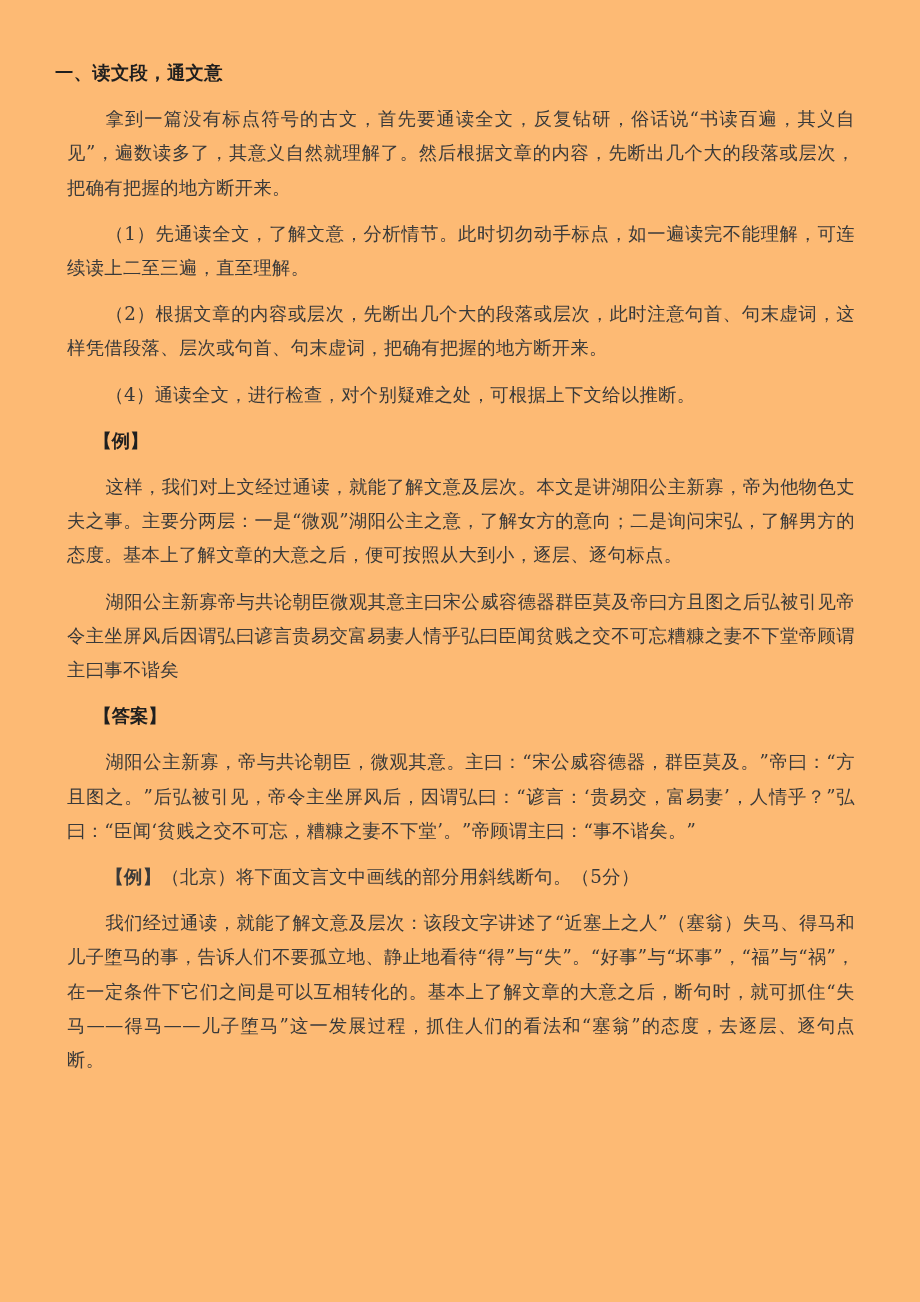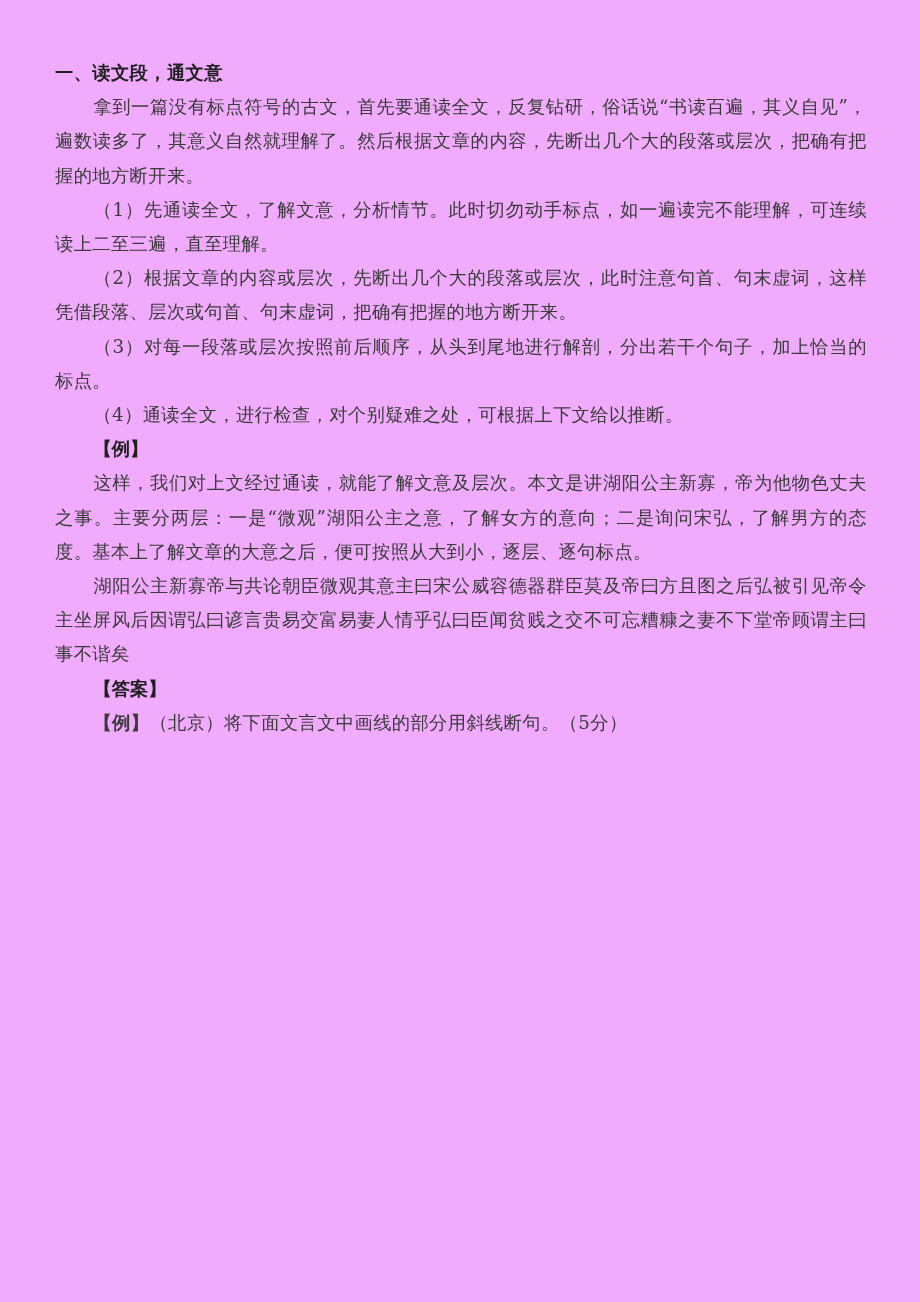--- a/index.html
+++ b/index.html
@@ -10,38 +10,38 @@
   }
   body {
     font-family: "DejaVu Serif", "Liberation Serif", serif;
     color: #2b2b2b;
   }
   .page {
     position: relative;
     width: 920px;
     height: 1302px;
     margin: 0 auto;
-    background: #f0abfc;
+    background: #fdba74;
     box-sizing: border-box;
     overflow: hidden;
   }
   .content {
     position: absolute;
     left: 55px;
     top: 56px;
     width: 812px;
   }
   .doc-line,
   .doc-para {
     font-size: 18.3px;
     line-height: 34.2px;
     text-align: justify;
     text-justify: inter-ideograph;
     letter-spacing: 0.02em;
-    margin: 0;
+    margin: 12px;
     color: #3a3a3a;
     word-break: break-all;
   }
   .heading {
     font-weight: bold;
     font-size: 18.3px;
     line-height: 34.2px;
     margin: 0;
     color: #1f1f1f;
     letter-spacing: 0.02em;
@@ -69,31 +69,32 @@
 
     <h1 class="heading">一、读文段，通文意</h1>
 
     <p class="doc-para indent">拿到一篇没有标点符号的古文，首先要通读全文，反复钻研，俗话说“书读百遍，其义自见”，遍数读多了，其意义自然就理解了。然后根据文章的内容，先断出几个大的段落或层次，把确有把握的地方断开来。</p>
 
 
     <p class="doc-para indent">（1）先通读全文，了解文意，分析情节。此时切勿动手标点，如一遍读完不能理解，可连续读上二至三遍，直至理解。</p>
 
     <p class="doc-para indent">（2）根据文章的内容或层次，先断出几个大的段落或层次，此时注意句首、句末虚词，这样凭借段落、层次或句首、句末虚词，把确有把握的地方断开来。</p>
 
-    <p class="doc-para indent">（3）对每一段落或层次按照前后顺序，从头到尾地进行解剖，分出若干个句子，加上恰当的标点。</p>
 
     <p class="doc-para indent">（4）通读全文，进行检查，对个别疑难之处，可根据上下文给以推断。</p>
 
     <p class="label-head">【例】</p>
 
     <p class="doc-para indent">这样，我们对上文经过通读，就能了解文意及层次。本文是讲湖阳公主新寡，帝为他物色丈夫之事。主要分两层：一是“微观”湖阳公主之意，了解女方的意向；二是询问宋弘，了解男方的态度。基本上了解文章的大意之后，便可按照从大到小，逐层、逐句标点。</p>
 
     <p class="doc-para indent">湖阳公主新寡帝与共论朝臣微观其意主曰宋公威容德器群臣莫及帝曰方且图之后弘被引见帝令主坐屏风后因谓弘曰谚言贵易交富易妻人情乎弘曰臣闻贫贱之交不可忘糟糠之妻不下堂帝顾谓主曰事不谐矣</p>
 
     <p class="label-head">【答案】</p>
 
+    <p class="doc-para indent">湖阳公主新寡，帝与共论朝臣，微观其意。主曰：“宋公威容德器，群臣莫及。”帝曰：“方且图之。”后弘被引见，帝令主坐屏风后，因谓弘曰：“谚言：‘贵易交，富易妻’，人情乎？”弘曰：“臣闻‘贫贱之交不可忘，糟糠之妻不下堂’。”帝顾谓主曰：“事不谐矣。”</p>
 
     <p class="doc-para indent"><span class="inline-bold">【例】</span><span>（北京）将下面文言文中画线的部分用斜线断句。（5分）</span></p>
 
 
+    <p class="doc-para indent">我们经过通读，就能了解文意及层次：该段文字讲述了“近塞上之人”（塞翁）失马、得马和儿子堕马的事，告诉人们不要孤立地、静止地看待“得”与“失”。“好事”与“坏事”，“福”与“祸”，在一定条件下它们之间是可以互相转化的。基本上了解文章的大意之后，断句时，就可抓住“失马——得马——儿子堕马”这一发展过程，抓住人们的看法和“塞翁”的态度，去逐层、逐句点断。</p>
 
   </div>
 </div>
 
 </body></html>

